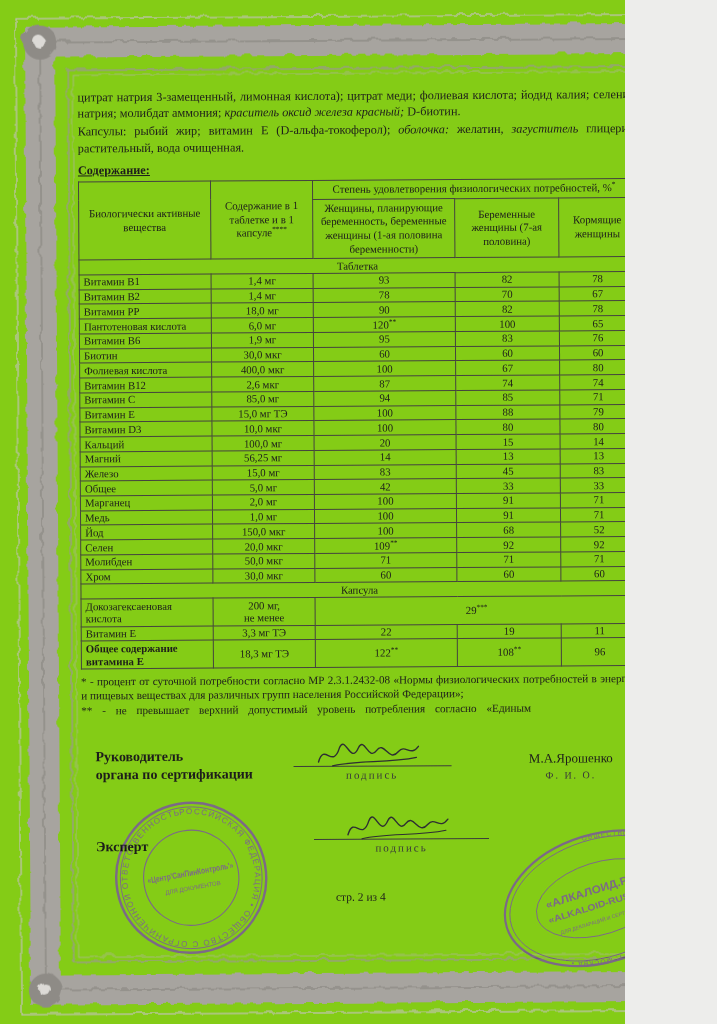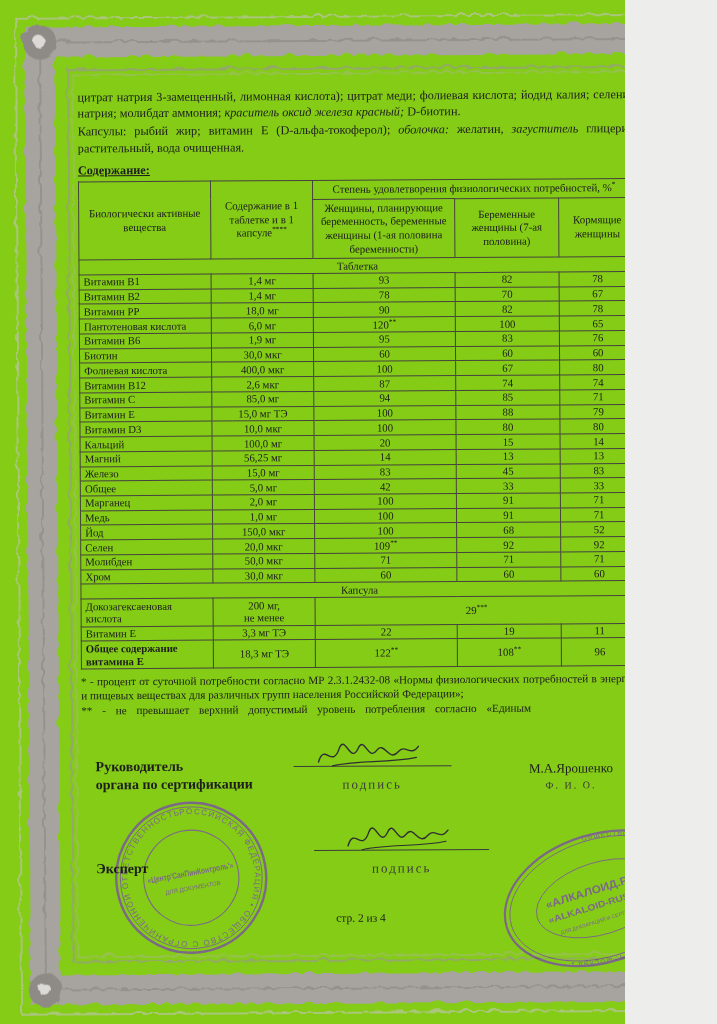--- a/index.html
+++ b/index.html
@@ -39,22 +39,22 @@
   .footnotes{margin-top:5px;font-size:11.2px;line-height:1.3;}
   .footnotes p{margin:0;text-align:justify;}
   .fn-spread{word-spacing:7px;}
   
   .sig-row{display:flex;align-items:flex-end;margin:20px 0 0 14px;}
   .sig-row2{margin-top:26px;}
   .sig-role{width:210px;font-weight:bold;font-size:14px;line-height:1.3;white-space:pre-line;}
   .sig-center{width:175px;text-align:center;margin-left:8px;}
   .squiggle{width:120px;height:34px;display:block;margin:0 auto -4px auto;}
   .sig-caption{
-    border-top:1.2px solid #3c3c3c;font-size:13px;letter-spacing:2px;
-    color:#3a3a3a;padding-top:9px;
+    border-top:1.2px solid #3c3c3c;font-size:11px;letter-spacing:2px;
+    color:#3a3a3a;padding-top:1px;
   }
   .sig-name-block{margin-left:52px;text-align:center;width:150px;}
   .sig-name{font-size:13px;}
   .sig-name-caption{font-size:10px;letter-spacing:2px;color:#3a3a3a;margin-top:2px;}
   .page-num{text-align:center;font-size:11.5px;margin-top:34px;}
   
   .stamp{position:absolute;color:#7a4da8;opacity:0.78;mix-blend-mode:multiply;pointer-events:none;}
   .stamp-left{left:108px;top:796px;width:162px;height:162px;transform:rotate(-10deg);}
   .stamp-right{left:492px;top:826px;width:212px;height:148px;transform:rotate(-17deg);}
   .stamp svg{width:100%;height:100%;}

